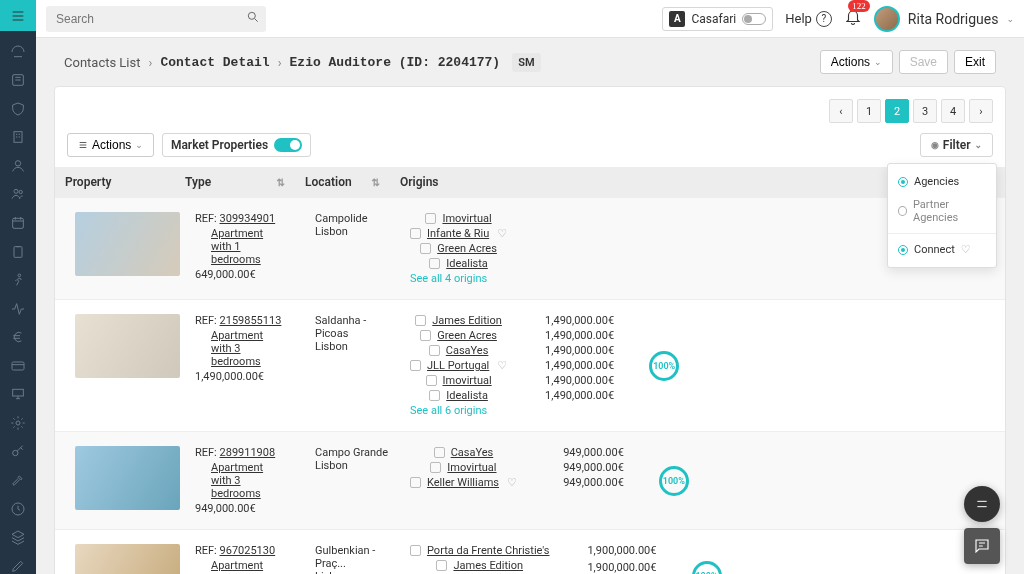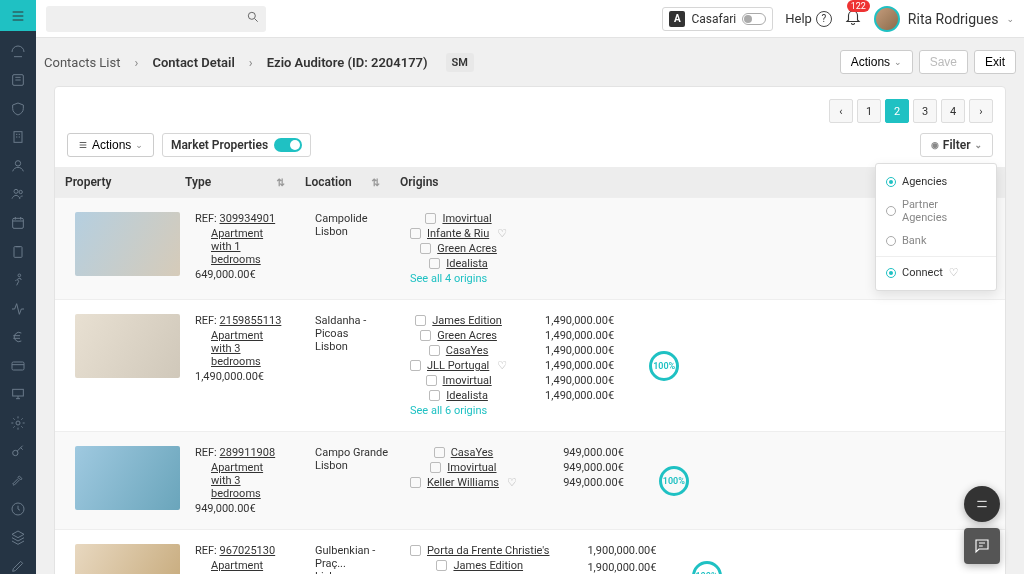--- a/index.html
+++ b/index.html
@@ -15,46 +15,46 @@
 .search-box input { border: none; background: transparent; outline: none; width: 100%; font-size: 12px; }
 .search-box .sicon { position: absolute; right: 6px; top: 4px; color: #555; }
 .spacer { flex: 1; }
 .casafari-toggle { display: flex; align-items: center; gap: 6px; border: 1px solid #d6d6d6; border-radius: 3px; padding: 3px 6px; cursor: pointer; }
 .casafari-toggle .logo { width: 16px; height: 16px; background: #333; color: #fff; display: flex; align-items: center; justify-content: center; font-size: 10px; font-weight: bold; border-radius: 2px; }
 .toggle-sw { width: 24px; height: 12px; border: 1px solid #aaa; border-radius: 8px; position: relative; }
 .toggle-sw::after { content: ""; position: absolute; width: 8px; height: 8px; background: #aaa; border-radius: 50%; top: 1px; left: 1px; }
 .help { display: flex; align-items: center; gap: 4px; cursor: pointer; font-size: 13px; }
 .help .q { width: 16px; height: 16px; border: 1px solid #444; border-radius: 50%; display: flex; align-items: center; justify-content: center; font-size: 10px; }
 .bell-wrap { position: relative; cursor: pointer; }
-.bell-wrap .badge { position: absolute; top: -8px; right: -8px; background: #ee3333; color: #fff; font-size: 9px; padding: 1px 4px; border-radius: 8px; }
+.bell-wrap .badge { position: absolute; top: -8px; right: -8px; background: #ee3333; color: #fff; font-size: 9px; padding: 1px 4px; border-radius: 8px; font-family: Liberation Serif, serif; }
 .user { display: flex; align-items: center; gap: 8px; cursor: pointer; font-size: 14px; }
 .avatar { width: 26px; height: 26px; border-radius: 50%; background: linear-gradient(135deg, #c39b7b, #8b6b4b); border: 2px solid #1FC1C3; }
 .content { flex: 1; overflow: auto; padding: 0; position: relative; }
-.crumbs-row { display: flex; align-items: center; padding: 12px 8px; gap: 14px; font-size: 13px; }
+.crumbs-row { display: flex; align-items: center; padding: 12px 28px; gap: 8px; font-size: 13px; }
 .crumbs-row a { color: #555; cursor: pointer; }
 .crumbs-row .sep { color: #888; }
-.crumbs-row .bold { font-weight: 600; }
+.crumbs-row .bold { font-weight: 600; font-family: Liberation Mono, monospace; }
 .sm-chip { background: #e8e8e8; padding: 3px 6px; border-radius: 3px; font-size: 11px; font-weight: 600; margin-left: 4px; }
 .crumbs-row .right { margin-left: auto; display: flex; gap: 6px; }
 .btn { border: 1px solid #ccc; background: #fff; padding: 4px 10px; border-radius: 3px; cursor: pointer; font-size: 12px; display: inline-flex; align-items: center; gap: 4px; justify-content: space-between; }
 .btn.disabled { color: #bbb; cursor: not-allowed; }
 .panel { margin: 0 18px 18px 18px; background: #fff; border: 1px solid #e3e3e3; border-radius: 4px; padding: 0; position: relative; }
 .panel-pad { padding: 12px 0 0 0; }
 .pagination { display: flex; justify-content: flex-end; gap: 4px; padding: 0 12px 10px 12px; }
 .pbtn { width: 24px; height: 24px; border: 1px solid #ddd; display: flex; align-items: center; justify-content: center; cursor: pointer; border-radius: 2px; font-size: 11px; background: #f7f7f7; }
 .pbtn.active { background: #1FC1C3; color: #fff; border-color: #1FC1C3; }
 .toolbar { display: flex; align-items: center; padding: 0 12px 10px 12px; gap: 8px; }
 .market-toggle { display: flex; align-items: center; gap: 6px; border: 1px solid #d6d6d6; border-radius: 3px; padding: 4px 8px; cursor: pointer; font-size: 12px; font-weight: 600; }
 .mk-sw { width: 28px; height: 14px; background: #1FC1C3; border-radius: 10px; position: relative; }
 .mk-sw::after { content: ""; position: absolute; width: 10px; height: 10px; background: #fff; border-radius: 50%; top: 2px; right: 2px; }
 .ref-search { display: flex; align-items: center; border: 1px solid #d6d6d6; border-radius: 3px; padding: 4px 8px; width: 200px; position: relative; }
 .ref-search input { border: none; outline: none; width: 100%; font-size: 11px; }
 .ref-search .sicon { position: absolute; right: 6px; top: 5px; color: #555; }
 .filter-btn { border: 1px solid #d6d6d6; border-radius: 3px; padding: 4px 10px; cursor: pointer; font-size: 12px; font-weight: 600; display: flex; align-items: center; gap: 4px; }
-.filter-dropdown { position: absolute; top: 76px; right: 8px; width: 122px; background: #fff; border: 1px solid #ddd; box-shadow: 0 4px 12px rgba(0,0,0,0.1); border-radius: 3px; padding: 6px 0; z-index: 10; }
+.filter-dropdown { position: absolute; top: 76px; right: 8px; width: 110px; background: #fff; border: 1px solid #ddd; box-shadow: 0 4px 12px rgba(0,0,0,0.1); border-radius: 3px; padding: 6px 0; z-index: 10; }
 .filter-dropdown .opt { display: flex; align-items: center; gap: 6px; padding: 5px 10px; font-size: 11px; color: #888; cursor: pointer; }
 .filter-dropdown .opt.active { color: #333; }
 .radio { width: 10px; height: 10px; border: 1px solid #aaa; border-radius: 50%; position: relative; }
 .opt.active .radio { border-color: #1FC1C3; }
 .opt.active .radio::after { content: ""; position: absolute; width: 4px; height: 4px; background: #1FC1C3; border-radius: 50%; top: 2px; left: 2px; }
 .filter-dropdown .div { border-top: 1px solid #eee; margin: 4px 0; }
 .table { width: 100%; }
 .thead { display: flex; background: #ededed; font-weight: 600; font-size: 12px; }
 .th { padding: 8px 10px; display: flex; align-items: center; justify-content: space-between; }
 .th .sort { color: #999; font-size: 10px; }
@@ -204,20 +204,21 @@
     <div class="si">
         <svg viewBox="0 0 24 24">
           <path d="M4 20l4-1 11-11-3-3L5 16l-1 4z"></path>
         </svg>
       </div>
   </div>
 
   <div class="main">
     <div class="topbar">
       <div class="search-box">
+        <input placeholder="Search" style="">
         <span class="sicon"><svg width="14" height="14" viewBox="0 0 24 24">
               <circle cx="10" cy="10" r="6"></circle>
               <path d="M15 15l5 5"></path>
             </svg></span>
       </div>
       <div class="spacer"></div>
       <div class="casafari-toggle">
         <span class="logo">A</span>
         <span>Casafari</span>
         <span class="toggle-sw"></span>
@@ -290,24 +291,20 @@
 
           <div class="filter-dropdown">
             <div class="opt active">
                 <span class="radio"></span>
                 <span>Agencies</span>
               </div>
             <div class="opt">
                 <span class="radio"></span>
                 <span>Partner Agencies</span>
               </div>
-            <div class="opt">
-                <span class="radio"></span>
-                <span>Bank</span>
-              </div>
             <div class="div"></div>
             <div class="opt active">
                 <span class="radio"></span>
                 <span>Connect</span> 
                 <span style="color:#aaa;">♡</span>
               </div>
           </div>
 
           <div class="table">
             <div class="thead">

